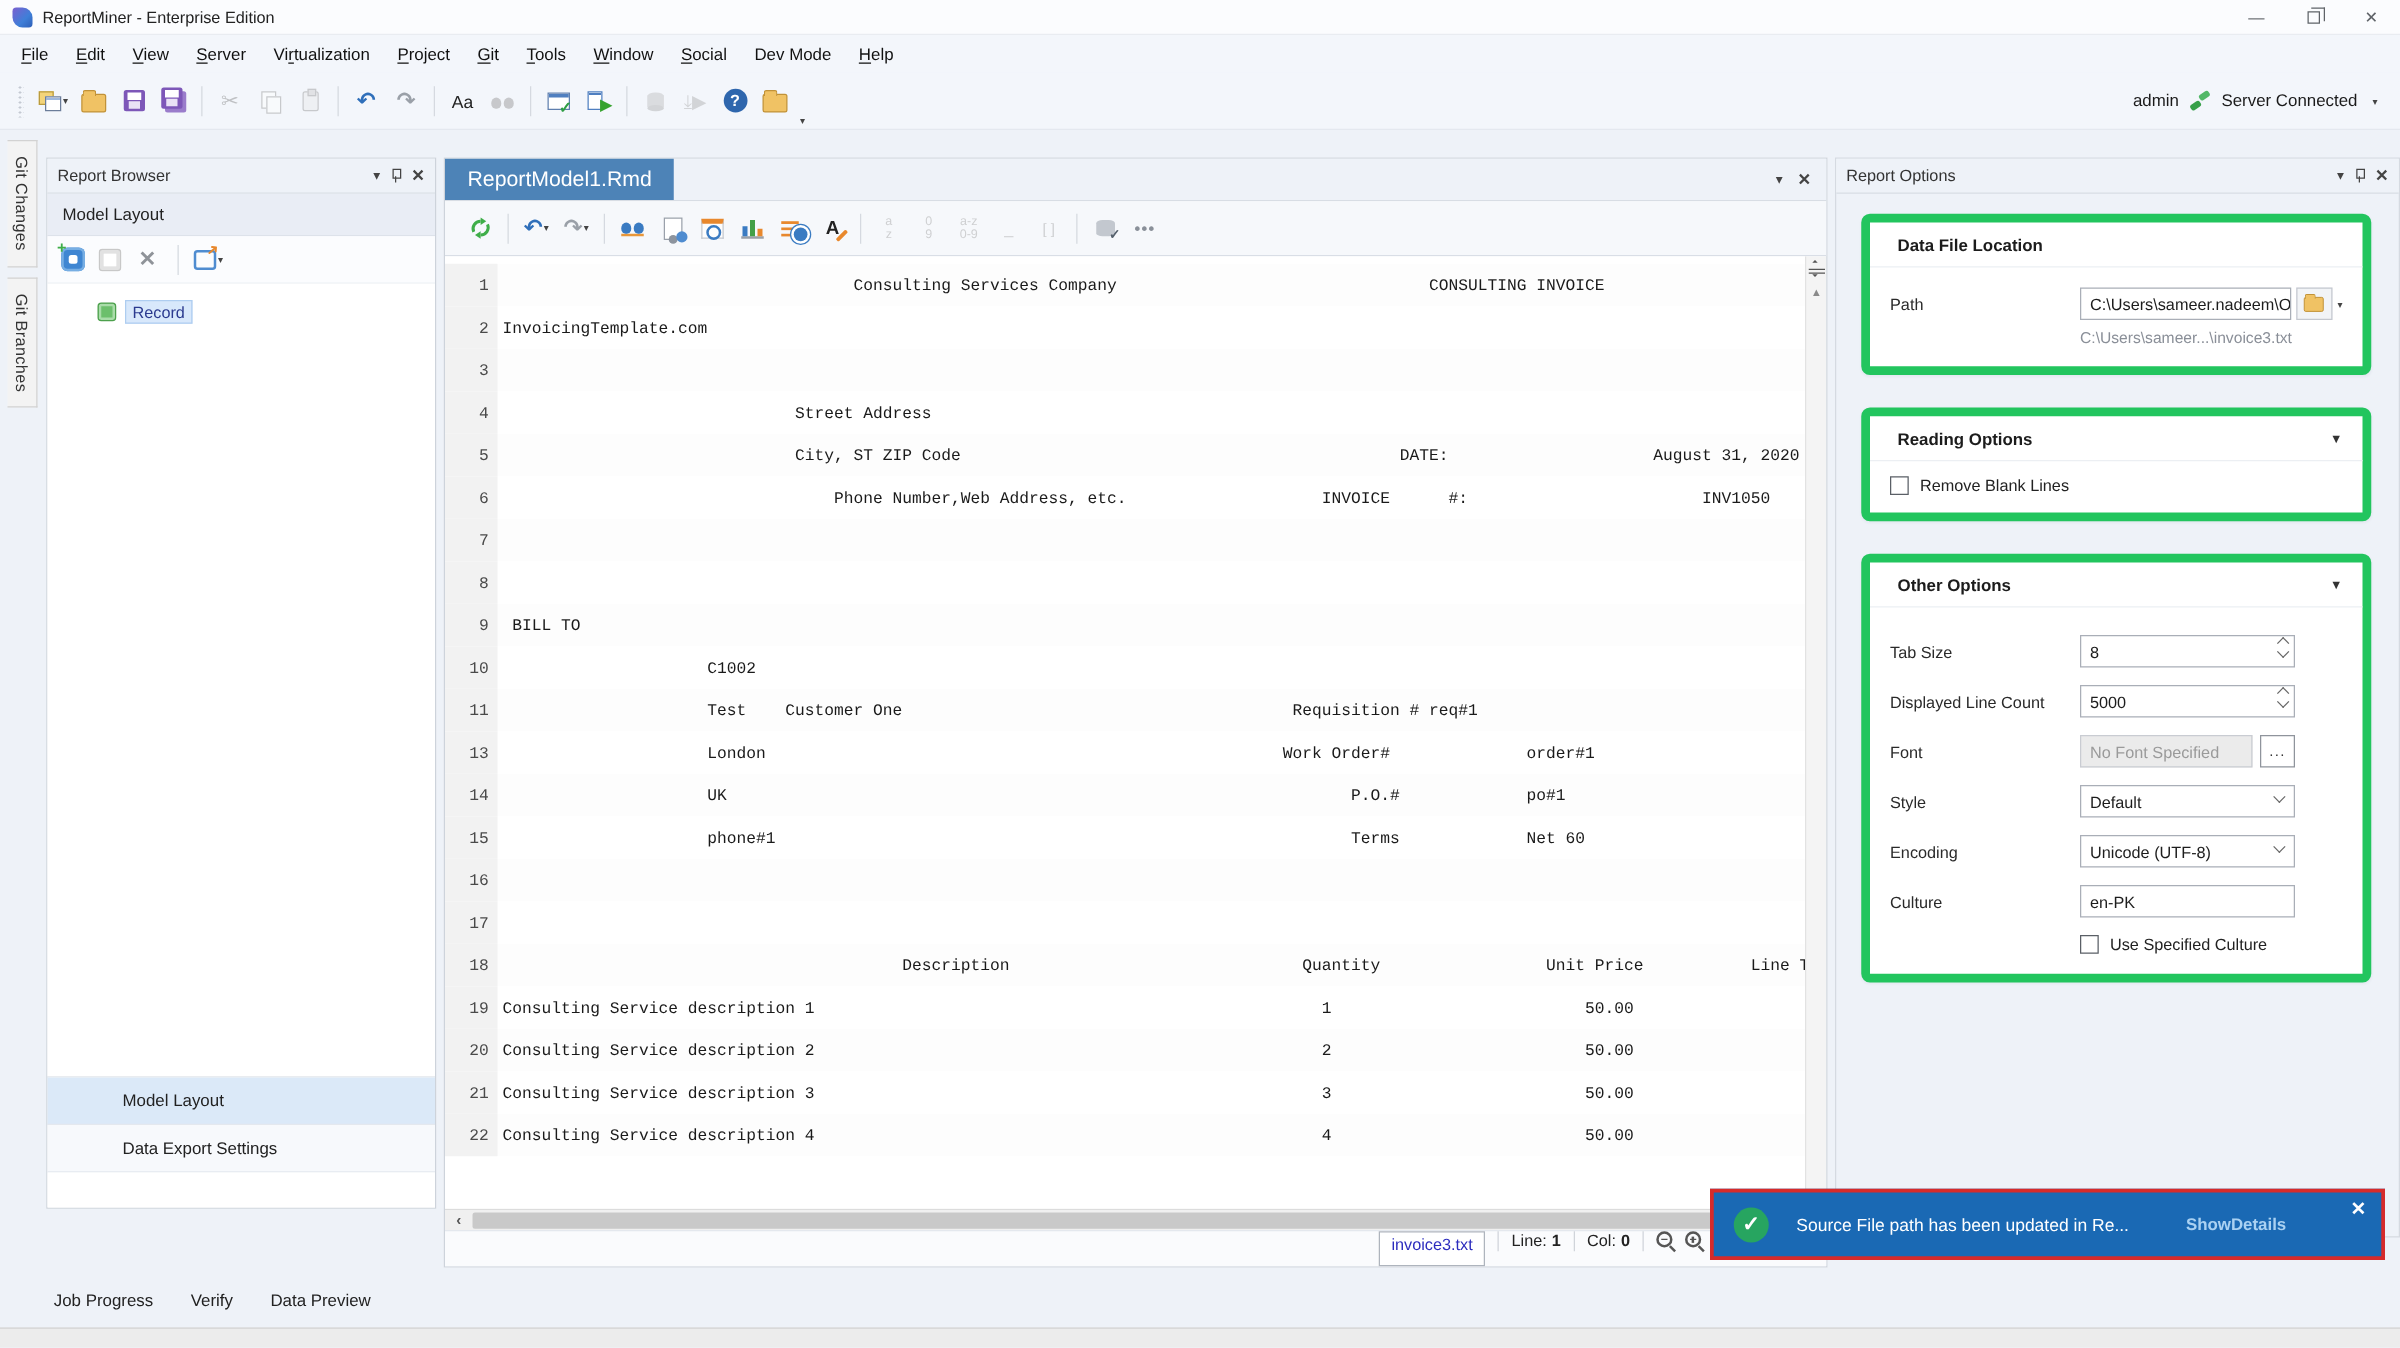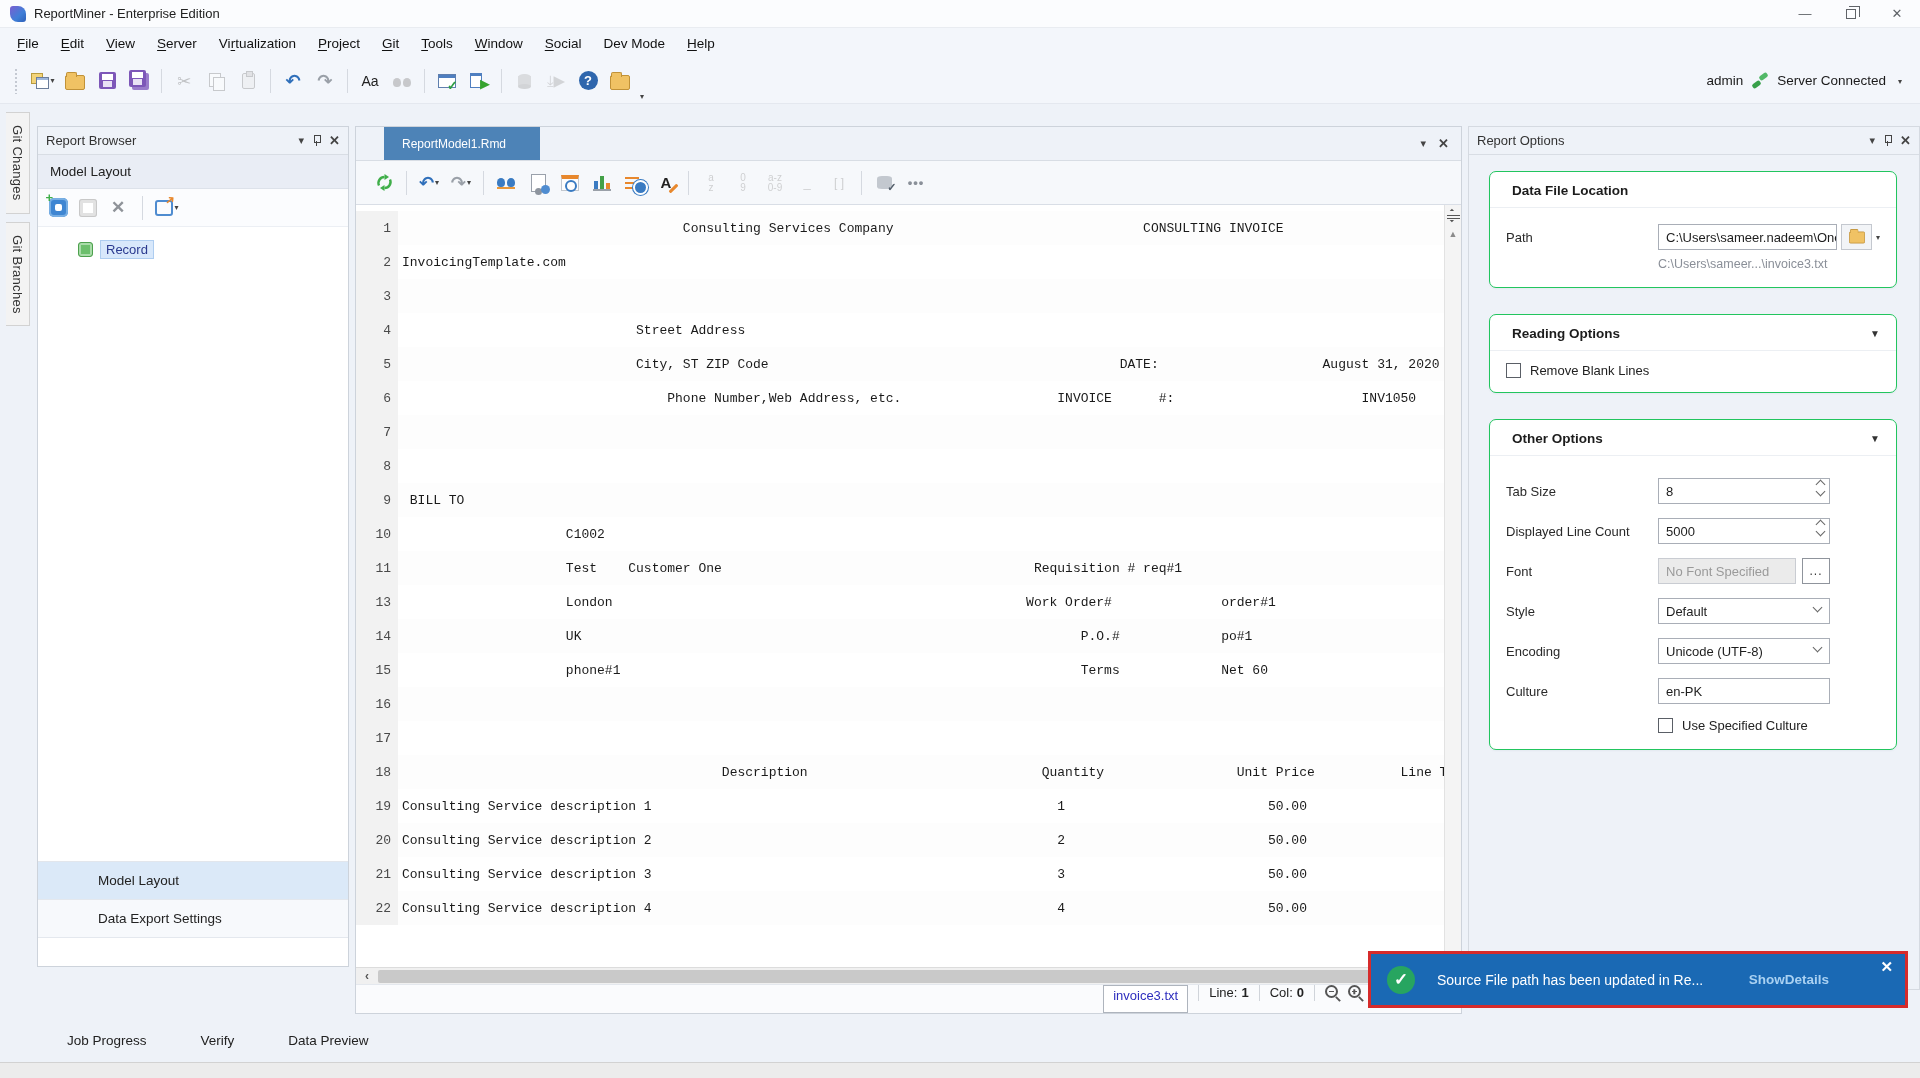--- a/index.html
+++ b/index.html
@@ -98,21 +98,21 @@
   .rec-ic { width:15px; height:15px; background:#6cbf6c; border:1px solid #4da04d; border-radius:3px; box-shadow:inset 0 0 0 2px #a9dca9; }
   .rec-label { color:#2b3a8f; background:#d8e8fb; border:1px solid #aecdf0; padding:1px 5px; font-size:13px; }
   .bnav { border-top:1px solid #e2e6ec; }
   .bnav-row { height:38px; display:flex; align-items:center; padding-left:60px; font-size:13.5px; color:#222; background:#f7f9fc; border-bottom:1px solid #e4e8ee; }
   .bnav-row.selected { background:#dbe9f8; }
   .bnav-pad { height:28px; background:#fff; }
 
   
   .editor { position:absolute; left:355px; top:126px; width:1107px; height:888px; display:flex; flex-direction:column; background:#fff; border:1px solid #cdd3db; }
   .tabbar { height:34px; background:#eef2f8; display:flex; align-items:stretch; border-bottom:1px solid #d8dde4; }
-  .doc-tab { background:#4d83b7; color:#fff; font-size:12px; display:flex; align-items:center; padding:0 18px; min-width:156px;margin-left:28px; }
+  .doc-tab { background:#4d83b7; color:#fff; font-size:17px; display:flex; align-items:center; padding:0 18px; min-width:156px; }
   .tabbar-right { margin-left:auto; display:flex; align-items:center; gap:12px; padding-right:12px; color:#444; }
   .edtoolbar { height:44px; display:flex; align-items:center; background:#f6f8fb; border-bottom:1px solid #d9dee6; padding-left:12px; }
   .eti { width:28px; height:28px; margin:0 2px; display:flex; align-items:center; justify-content:center; position:relative; }
   .ic-refresh svg { display:block; }
   .ic-docgear { width:15px; height:18px; background:#fff; border:1px solid #9aa1ab; position:relative; }
   .ic-docgear:before { content:""; position:absolute; right:-5px; bottom:-3px; width:9px; height:9px; border-radius:50%; background:#4f8cd0; box-shadow:-7px 2px 0 -1px #8d949e; }
   .ic-searchdoc { width:18px; height:16px; border-top:4px solid #e8882d; position:relative; background:#fdfdfd; border-left:1px solid #c3c8cf; border-right:1px solid #c3c8cf; border-bottom:1px solid #c3c8cf; }
   .ic-searchdoc:after { content:""; position:absolute; left:3px; top:1px; width:8px; height:8px; border:2.5px solid #3a7bc2; border-radius:50%; }
   .ic-chart { width:18px; height:16px; position:relative; border-bottom:2px solid #9aa0a8; }
   .ic-chart i { position:absolute; bottom:0; width:4px; }
@@ -148,21 +148,21 @@
   .st-val { font-weight:bold; margin-left:4px; }
   .st-sep { width:1px; height:16px; background:#d0d4da; }
   .mag { width:13px; height:13px; border:2px solid #555; border-radius:50%; position:relative; }
   .mag:after { content:""; position:absolute; right:-5px; bottom:-4px; width:6px; height:2px; background:#555; transform:rotate(45deg); }
   .mag i { position:absolute; left:2px; top:3.5px; width:5px; height:1.6px; background:#555; }
 
   
   .options { position:absolute; left:1468px; top:126px; width:452px; height:864px; background:#eef2f8; border:1px solid #d5dae1; }
   .options .panel-head { background:#eef2f8; }
   .cards { padding:16px 22px 0 20px; }
-  .card { background:#fff; border:1px solid #22c55e; border-radius:7px; margin-bottom:26px; box-shadow:0 1px 2px rgba(40,60,90,.05); }
+  .card { background:#fff; border:7px solid #22c55e; border-radius:7px; margin-bottom:26px; box-shadow:0 1px 2px rgba(40,60,90,.05); }
   .card-head { display:flex; align-items:center; padding:11px 16px 9px 22px; border-bottom:1px solid #eceff3; font-weight:bold; font-size:13.5px; color:#1c1c1c; }
   .card-head .collapse { margin-left:auto; font-size:10px; color:#333; }
   .card-body { padding:12px 16px 14px 16px; }
   .frow { display:flex; align-items:center; margin:10px 0 14px 0; }
   .flabel { width:152px; min-width:152px; font-size:13px; color:#2a2a2a; }
   .txt { height:26px; border:1px solid #a9aeb7; background:#fff; font-size:13px; padding:0 7px; display:flex; align-items:center; white-space:nowrap; overflow:hidden; }
   .path-input { width:186px; }
   .path-btn { width:32px; height:26px; border:1px solid #c4c8cf; background:#f2f4f7; display:flex; align-items:center; justify-content:center; margin-left:4px; }
   .path-btn .ic-folder { transform:scale(.8); margin-top:1px; }
   .path-dd { font-size:8px; color:#444; margin-left:4px; }
@@ -175,21 +175,21 @@
   .chev.up { transform:rotate(-135deg); } .chev.down { transform:rotate(45deg); margin-top:-3px; }
   .sel { width:172px; height:26px; border:1px solid #a9aeb7; background:#fff; display:flex; align-items:center; padding:0 7px; font-size:13px; position:relative; }
   .sel .chev { position:absolute; right:8px; top:8px; }
   .inp { width:172px; }
   .font-box { width:138px; background:#ebebeb; color:#9a9a9a; border-color:#c9ccd2; }
   .dots-btn { width:28px; height:26px; border:1px solid #8f949c; background:#fff; margin-left:6px; display:flex; align-items:center; justify-content:center; font-size:12px; color:#333; letter-spacing:1px; }
   .culture-cb { margin:2px 0 2px 152px; }
 
   
   .btabs { position:absolute; left:37px; top:1030px; display:flex; gap:18px; }
-  .btab { display:flex; flex-direction:row; align-items:center;margin-left:24px; }
+  .btab { display:flex; flex-direction:row; align-items:center; }
   .btab-label { font-size:13.5px; color:#222; background:#eef2f8; padding:3px 6px 4px; }
   .btab-bar { height:7px; background:#b9b9b9; }
   .bottomstrip { position:absolute; left:0; top:1062px; right:0; height:16px; background:#ececec; border-top:1px solid #d2d2d2; }
 
   
   .toast { position:absolute; left:1368px; top:951px; width:540px; height:57px; background:#1a69b4; border:3px solid #d62b2b; display:flex; align-items:center; padding:0 16px; z-index:50; }
   .toast-check { width:28px; height:28px; border-radius:50%; background:#27a560; color:#fff; display:flex; align-items:center; justify-content:center; font-size:17px; font-weight:bold; margin-right:22px; }
   .toast-msg { color:#fff; font-size:14px; }
   .toast-action { color:#a9d1f2; font-weight:bold; font-size:13.5px; margin-left:auto; margin-right:60px; }
   .toast-x { position:absolute; right:12px; top:4px; color:#fff; font-size:15px; font-weight:bold; }

